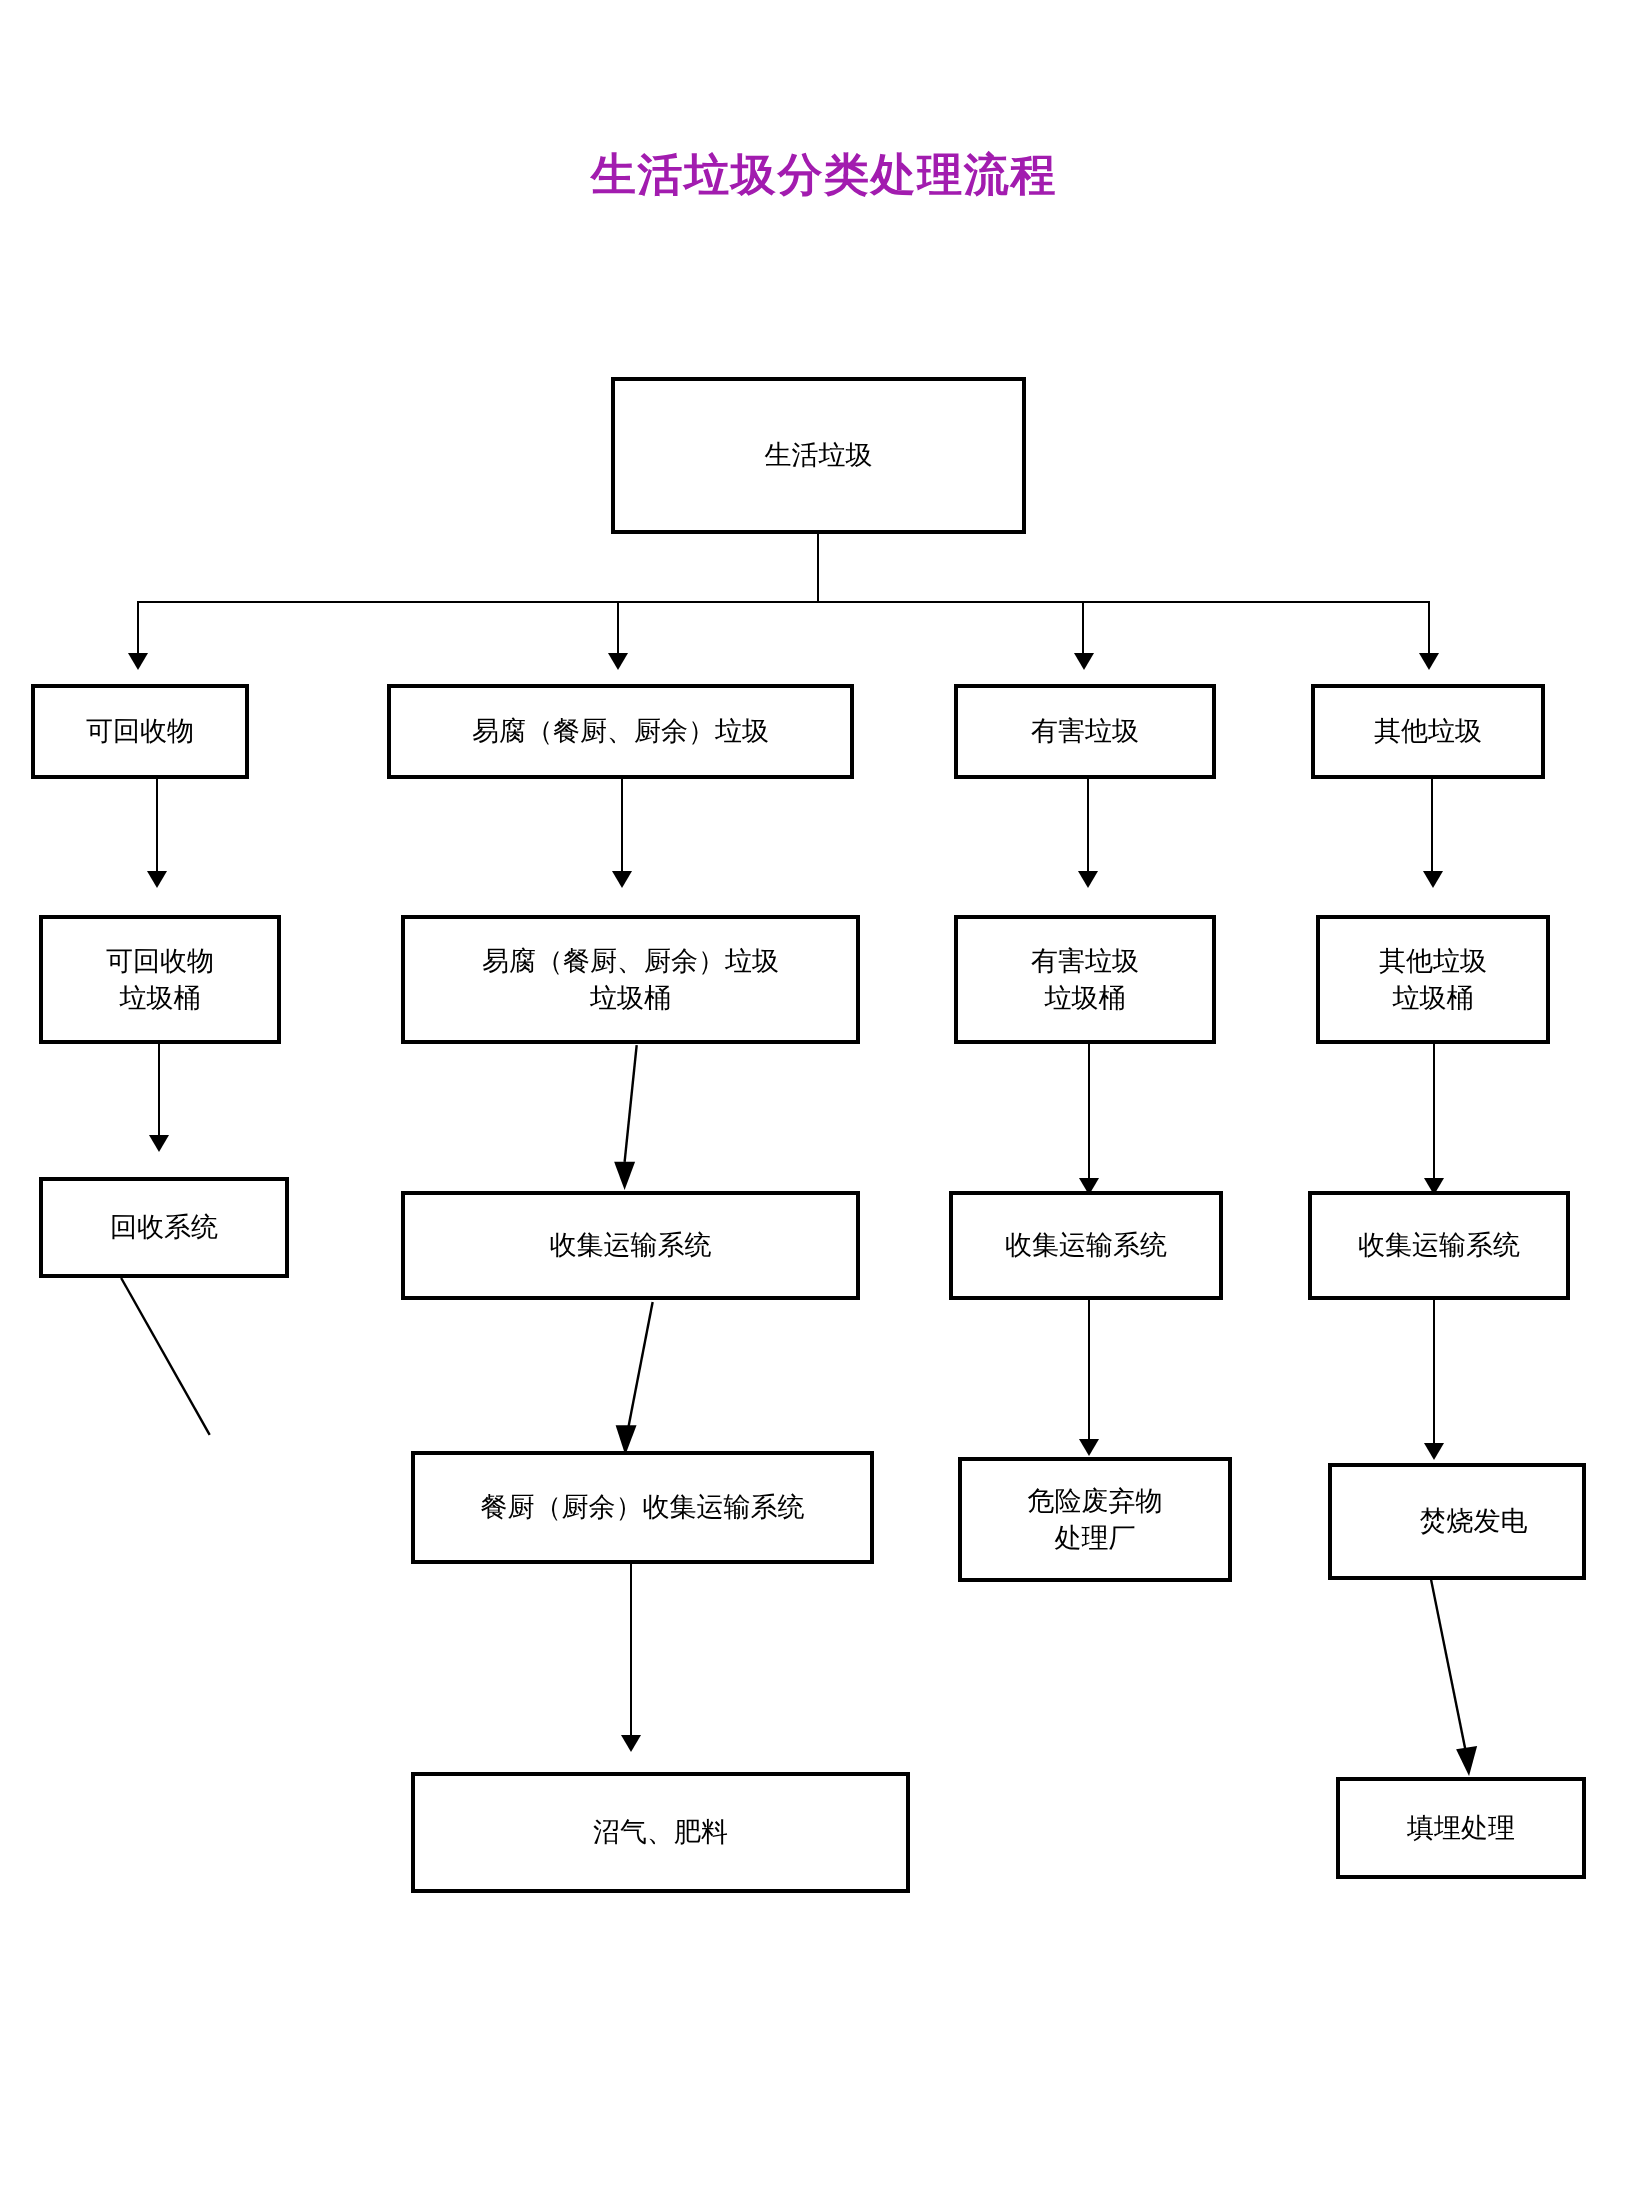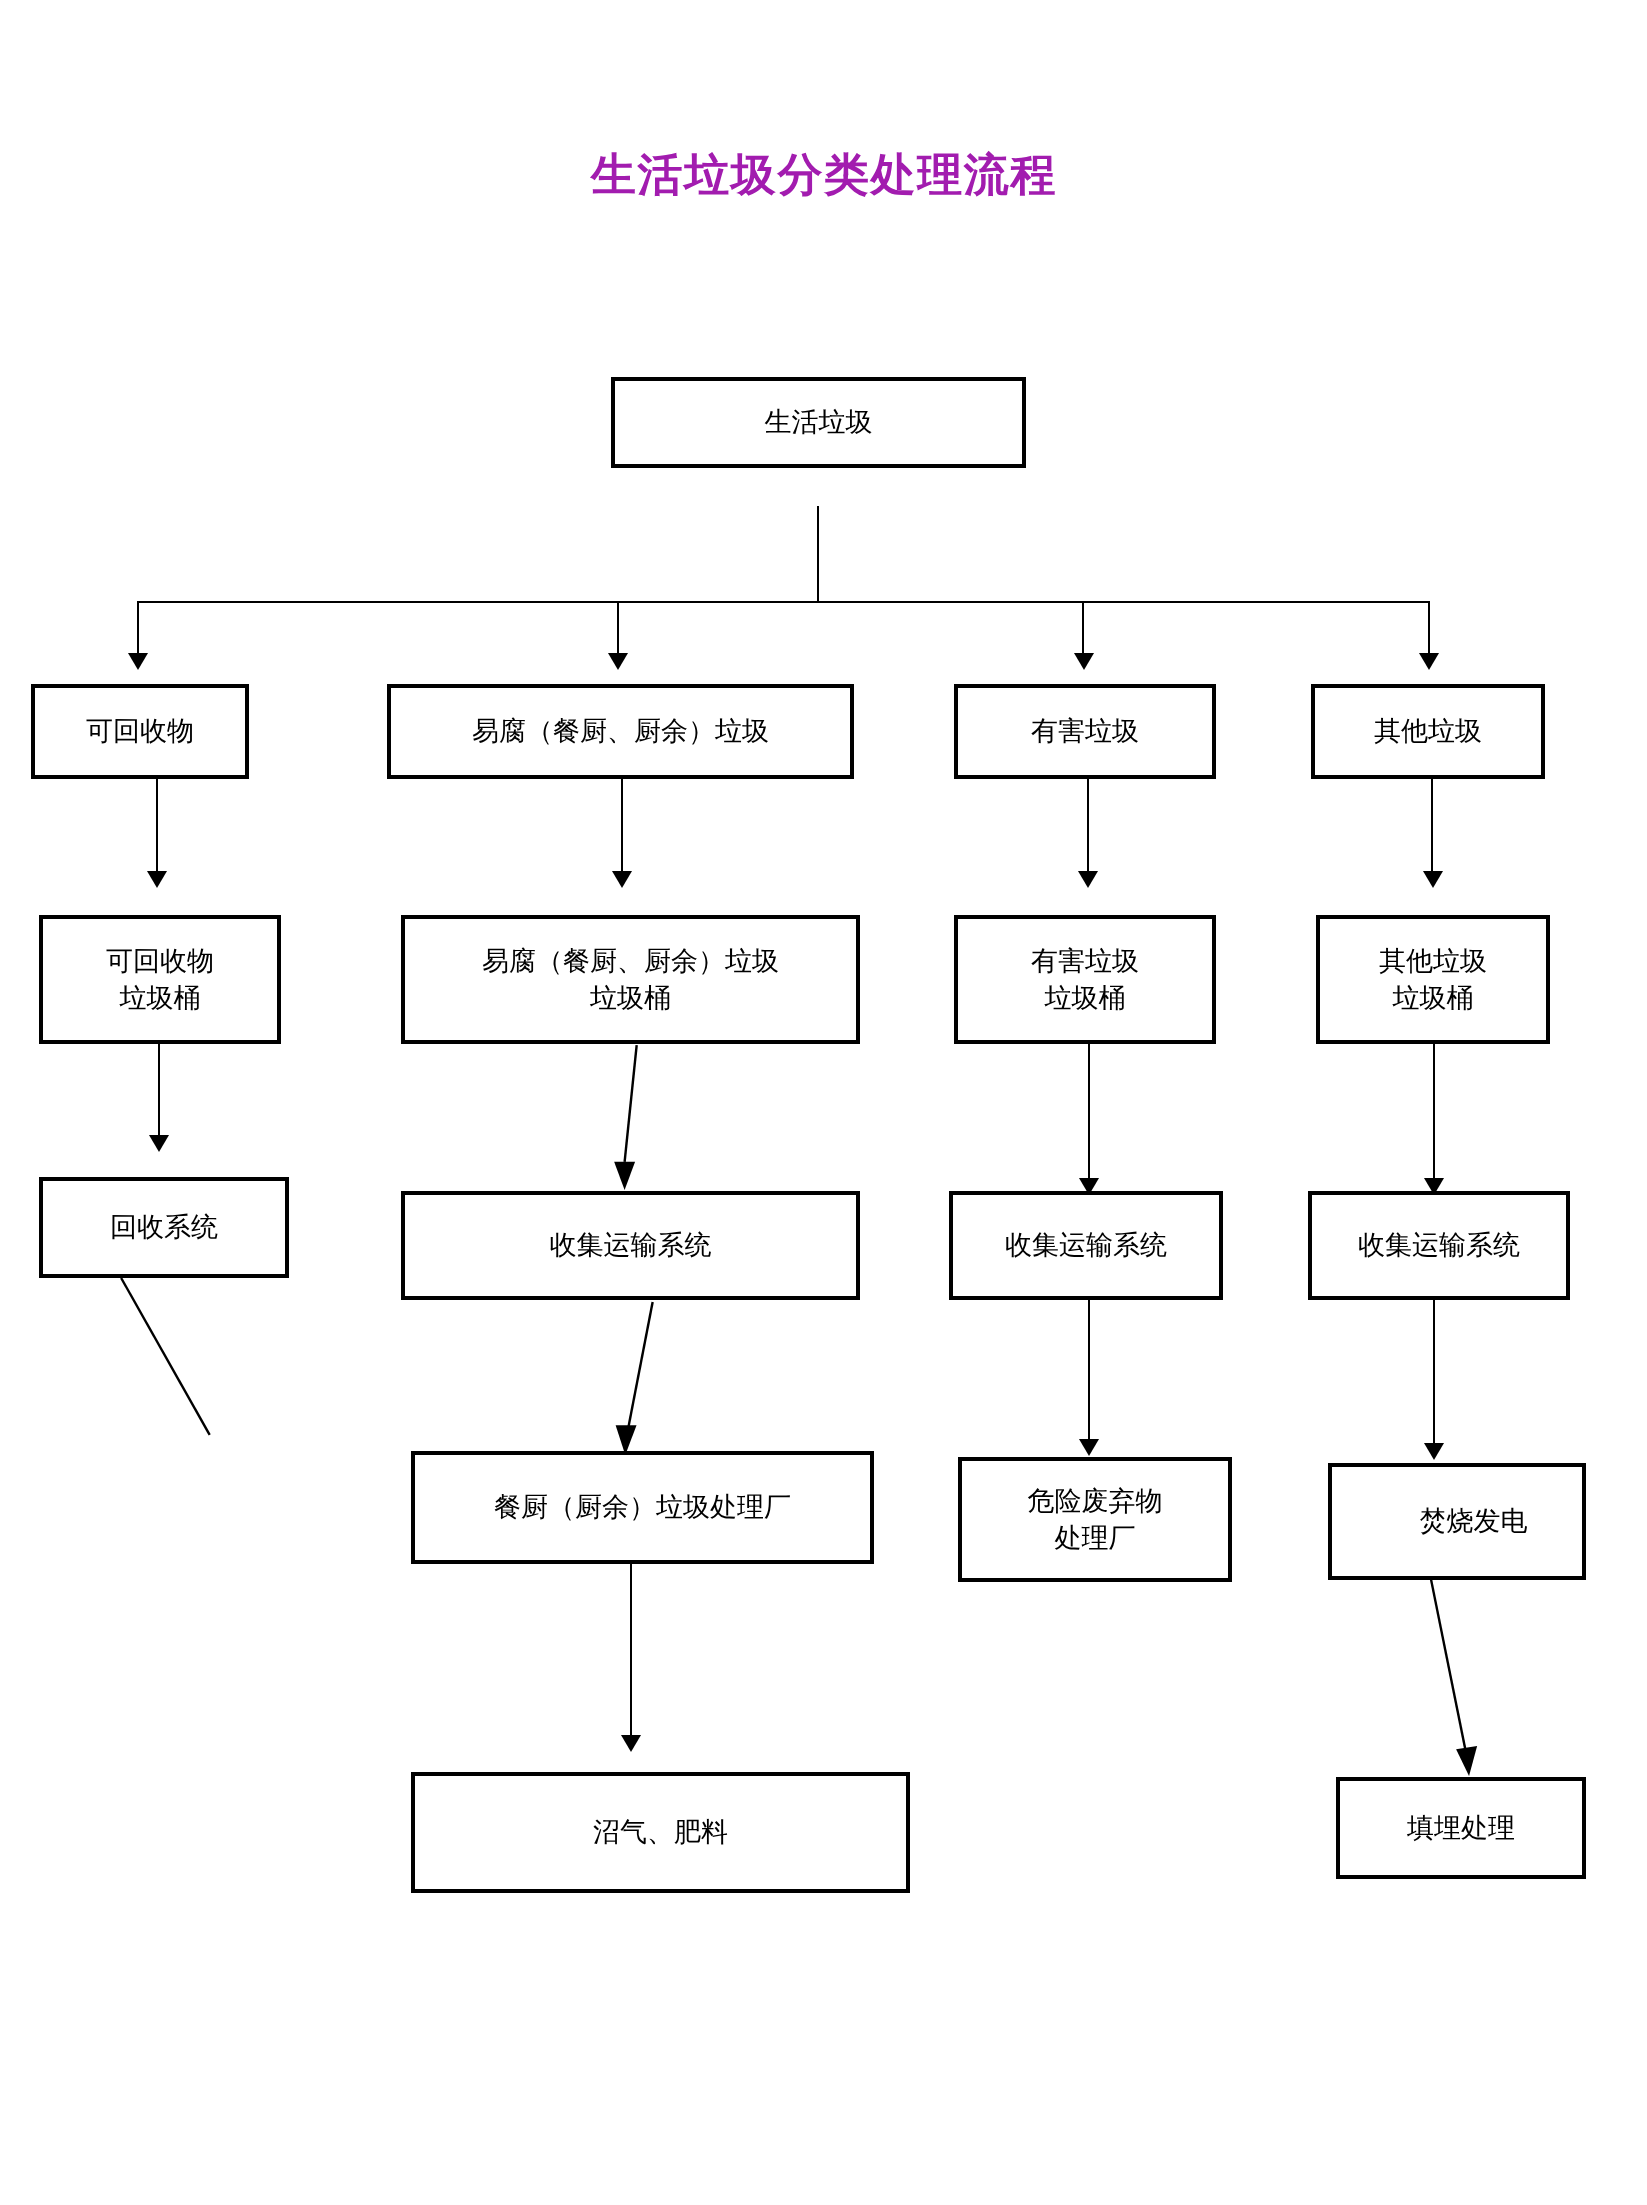--- a/index.html
+++ b/index.html
@@ -69,21 +69,21 @@
     z-index: 1;
   }
 </style>
 </head>
 <body>
 
 <div id="page">
 
   <div id="title">生活垃圾分类处理流程</div>
 
-  <div class="node" style="left:611px; top:377px; width:415px; height:91px;">
+  <div class="node" style="left:611px; top:377px; width:415px; height:157px;">
     <span class="lbl">生活垃圾</span>
   </div>
 
   <div class="conn vline" style="left:817px; top:506px; width:2.4px; height:97px;"></div>
 
   <div class="conn hline" style="left:137px; top:601px; width:1293px; height:2.4px;"></div>
 
   <div class="conn vline" style="left:137px; top:601px; width:2.4px; height:56px;"></div>
   <div class="arrow" style="left:128px; top:653px;"></div>
 
@@ -140,21 +140,21 @@
   <div class="node" style="left:401px; top:1191px; width:459px; height:109px;">
     <span class="lbl">收集运输系统</span>
   </div>
 
   <svg class="diag" style="left:572px; top:1298px; width:113px; height:161px;" viewBox="0 0 140 200">
     <line x1="100" y1="5" x2="70" y2="160" stroke="#000" stroke-width="3"></line>
     <polygon points="66,195 54,158 80,158" fill="#000"></polygon>
   </svg>
 
   <div class="node" style="left:411px; top:1451px; width:463px; height:113px;">
-    <span class="lbl">餐厨（厨余）垃圾处理厂</span>
+    <span class="lbl">餐厨（厨余）收集运输系统</span>
   </div>
 
   <div class="conn vline" style="left:630px; top:1564px; width:2.4px; height:177px;"></div>
   <div class="arrow" style="left:621px; top:1735px;"></div>
 
   <div class="node" style="left:411px; top:1772px; width:499px; height:121px;">
     <span class="lbl">沼气、肥料</span>
   </div>
 
   <div class="node" style="left:954px; top:684px; width:262px; height:95px;">

